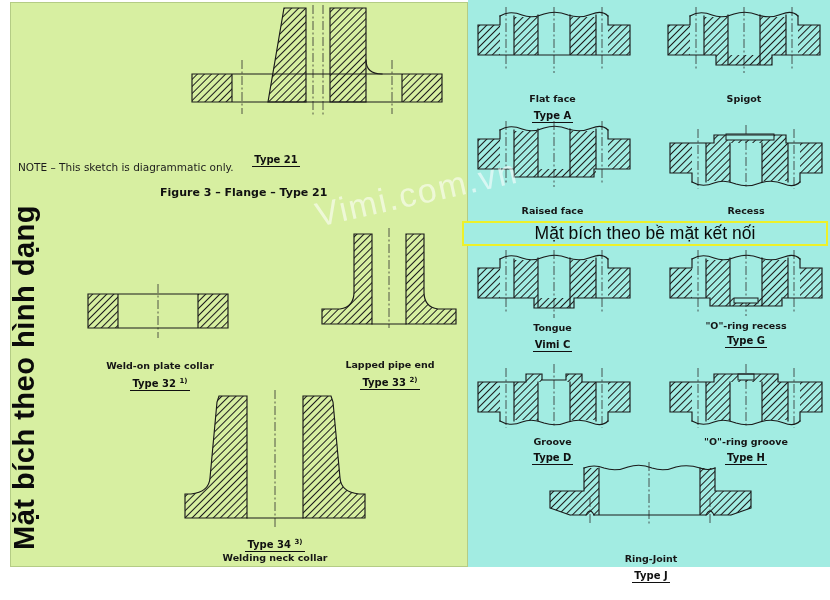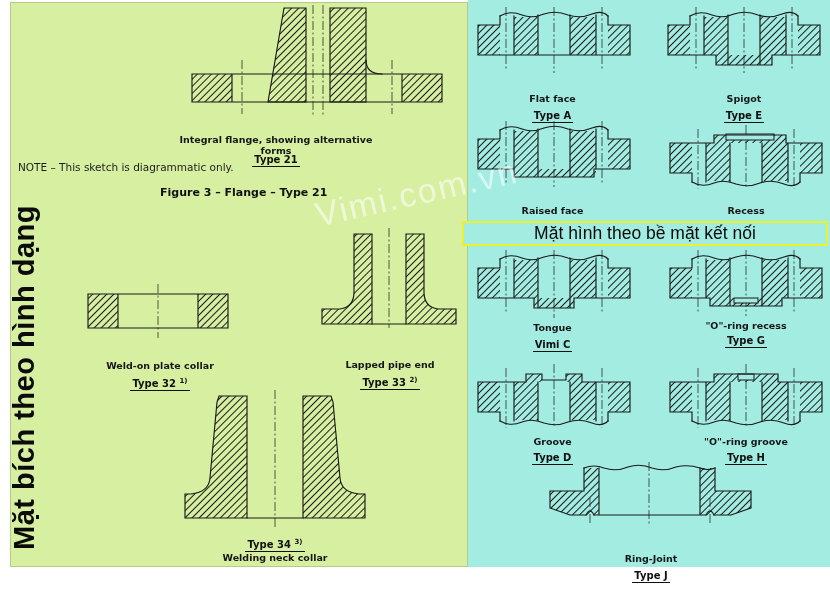--- a/index.html
+++ b/index.html
@@ -56,21 +56,20 @@
     <path class="ln" fill="none" d="M20,70 L270,70 L270,98 L20,98 Z M60,70 L60,98 M230,70 L230,98"></path>
     <rect x="20" y="70" width="40" height="28" fill="url(#h)"></rect>
     <rect x="230" y="70" width="40" height="28" fill="url(#h)"></rect>
     <path class="ln" fill="url(#h)" d="M112,4 L134,4 L134,98 L96,98 Z"></path>
     <path class="ln" fill="url(#h)" d="M158,4 L194,4 L194,98 L158,98 Z"></path>
     <path class="ln" fill="none" d="M194,56 Q194,70 210,70"></path>
   </svg>
   <div class="lbl" style="left:166px;top:117px;width:220px">
     <span class="u"><span>Type 21</span><sup></sup></span>
   </div>
-  <div class="cap" style="left:166px;top:134px;width:220px">Integral flange, showing alternative forms</div>
 
   <div class="note">NOTE – This sketch is diagrammatic only.</div>
   <div class="figcap">Figure 3 – Flange – Type 21</div>
 
   <svg style="left:80px;top:282px" width="156" height="58" viewBox="0 0 156 58">
     <path class="cl" fill="none" d="M78,2 L78,56"></path>
     <path class="ln" fill="none" d="M8,12 L148,12 L148,46 L8,46 Z M38,12 L38,46 M118,12 L118,46"></path>
     <rect x="8" y="12" width="30" height="34" fill="url(#h)"></rect>
     <rect x="118" y="12" width="30" height="34" fill="url(#h)"></rect>
   </svg>
@@ -119,22 +118,20 @@
   <svg style="left:660px;top:3px" width="168" height="78" viewBox="0 0 168 78">
     <path class="cl" fill="none" d="M36,4 L36,66 M132,4 L132,66 M84,4 L84,70"></path>
     <rect x="8" y="22" width="22" height="30" fill="url(#h)"></rect>
       <rect x="138" y="22" width="22" height="30" fill="url(#h)"></rect>
     <rect x="44" y="14" width="24" height="38" fill="url(#h)"></rect>
       <rect x="100" y="14" width="26" height="38" fill="url(#h)"></rect>
     <rect x="56" y="52" width="56" height="10" fill="url(#h)"></rect>
     <path class="ln" fill="none" d="M8,22 L30,22 L30,13 M138,13 L138,22 L160,22 M8,22 L8,52 M160,22 L160,52 M8,52 L56,52 M112,52 L160,52 M56,52 L56,62 L112,62 L112,52 M44,13 L44,52 M68,12 L68,62 M100,12 L100,62 M126,12 L126,52"></path>
     <path class="ln" fill="none" d="M30,13 Q40,7 52,12 Q62,16 74,11 Q86,7 98,12 Q110,16 122,11 Q132,7 138,13"></path>
   </svg>
-  <div class="lbl" style="left:660px;top:74px;width:168px">
-    <span class="u">Type E</span></div>
   <div class="cap" style="left:660px;top:93px;width:168px">Spigot</div>
 
   <svg style="left:470px;top:117px" width="168" height="78" viewBox="0 0 168 78">
     <path class="cl" fill="none" d="M36,4 L36,68 M132,4 L132,68 M84,4 L84,70"></path>
     <rect x="8" y="22" width="22" height="30" fill="url(#h)"></rect>
       <rect x="138" y="22" width="22" height="30" fill="url(#h)"></rect>
     <rect x="44" y="14" width="24" height="46" fill="url(#h)"></rect>
       <rect x="100" y="14" width="26" height="46" fill="url(#h)"></rect>
     <rect x="68" y="52" width="32" height="8" fill="url(#h)"></rect>
     <path class="ln" fill="none" d="M8,22 L30,22 L30,13 M138,13 L138,22 L160,22 M8,22 L8,52 M160,22 L160,52 M8,52 L44,52 M124,52 L160,52 M44,52 L44,60 L124,60 L124,52 M44,13 L44,60 M68,12 L68,60 M100,12 L100,60 M126,12 L126,52"></path>
@@ -152,21 +149,21 @@
       <rect x="100" y="26" width="26" height="38" fill="url(#h)"></rect>
     <rect x="52" y="18" width="72" height="8" fill="url(#h)"></rect>
     <rect x="64" y="17" width="48" height="6" fill="#a2ece2" stroke="#1a1a1a" stroke-width="1"></rect>
     <path class="ln" fill="none" d="M8,26 L52,26 M124,26 L160,26 M52,26 L52,18 L124,18 L124,26 M8,26 L8,56 M160,26 L160,56 M8,56 L30,56 M138,56 L160,56 M30,56 L30,65 M138,56 L138,65 M44,26 L44,65 M68,26 L68,65 M100,26 L100,65 M126,26 L126,65"></path>
     <path class="ln" fill="none" d="M30,65 Q40,71 52,66 Q62,62 74,67 Q86,71 98,66 Q110,62 122,67 Q132,71 138,65"></path>
   </svg>
   <div class="lbl" style="left:662px;top:184px;width:168px">
     <span class="u">Type F</span></div>
   <div class="cap" style="left:662px;top:205px;width:168px">Recess</div>
 
-  <div class="banner">Mặt hình theo bề mặt kết nối</div>
+  <div class="banner">Mặt bích theo bề mặt kết nối</div>
 
   <svg style="left:470px;top:246px" width="168" height="78" viewBox="0 0 168 78">
     <path class="cl" fill="none" d="M36,4 L36,68 M132,4 L132,68 M84,4 L84,72"></path>
     <rect x="8" y="22" width="22" height="30" fill="url(#h)"></rect>
       <rect x="138" y="22" width="22" height="30" fill="url(#h)"></rect>
     <rect x="44" y="14" width="24" height="38" fill="url(#h)"></rect>
       <rect x="100" y="14" width="26" height="38" fill="url(#h)"></rect>
     <rect x="64" y="52" width="40" height="10" fill="url(#h)"></rect>
     <path class="ln" fill="none" d="M8,22 L30,22 L30,13 M138,13 L138,22 L160,22 M8,22 L8,52 M160,22 L160,52 M8,52 L64,52 M104,52 L160,52 M64,52 L64,62 L104,62 L104,52 M44,13 L44,52 M68,12 L68,62 M100,12 L100,62 M126,12 L126,52"></path>
     <path class="ln" fill="none" d="M30,13 Q40,7 52,12 Q62,16 74,11 Q86,7 98,12 Q110,16 122,11 Q132,7 138,13"></path>

